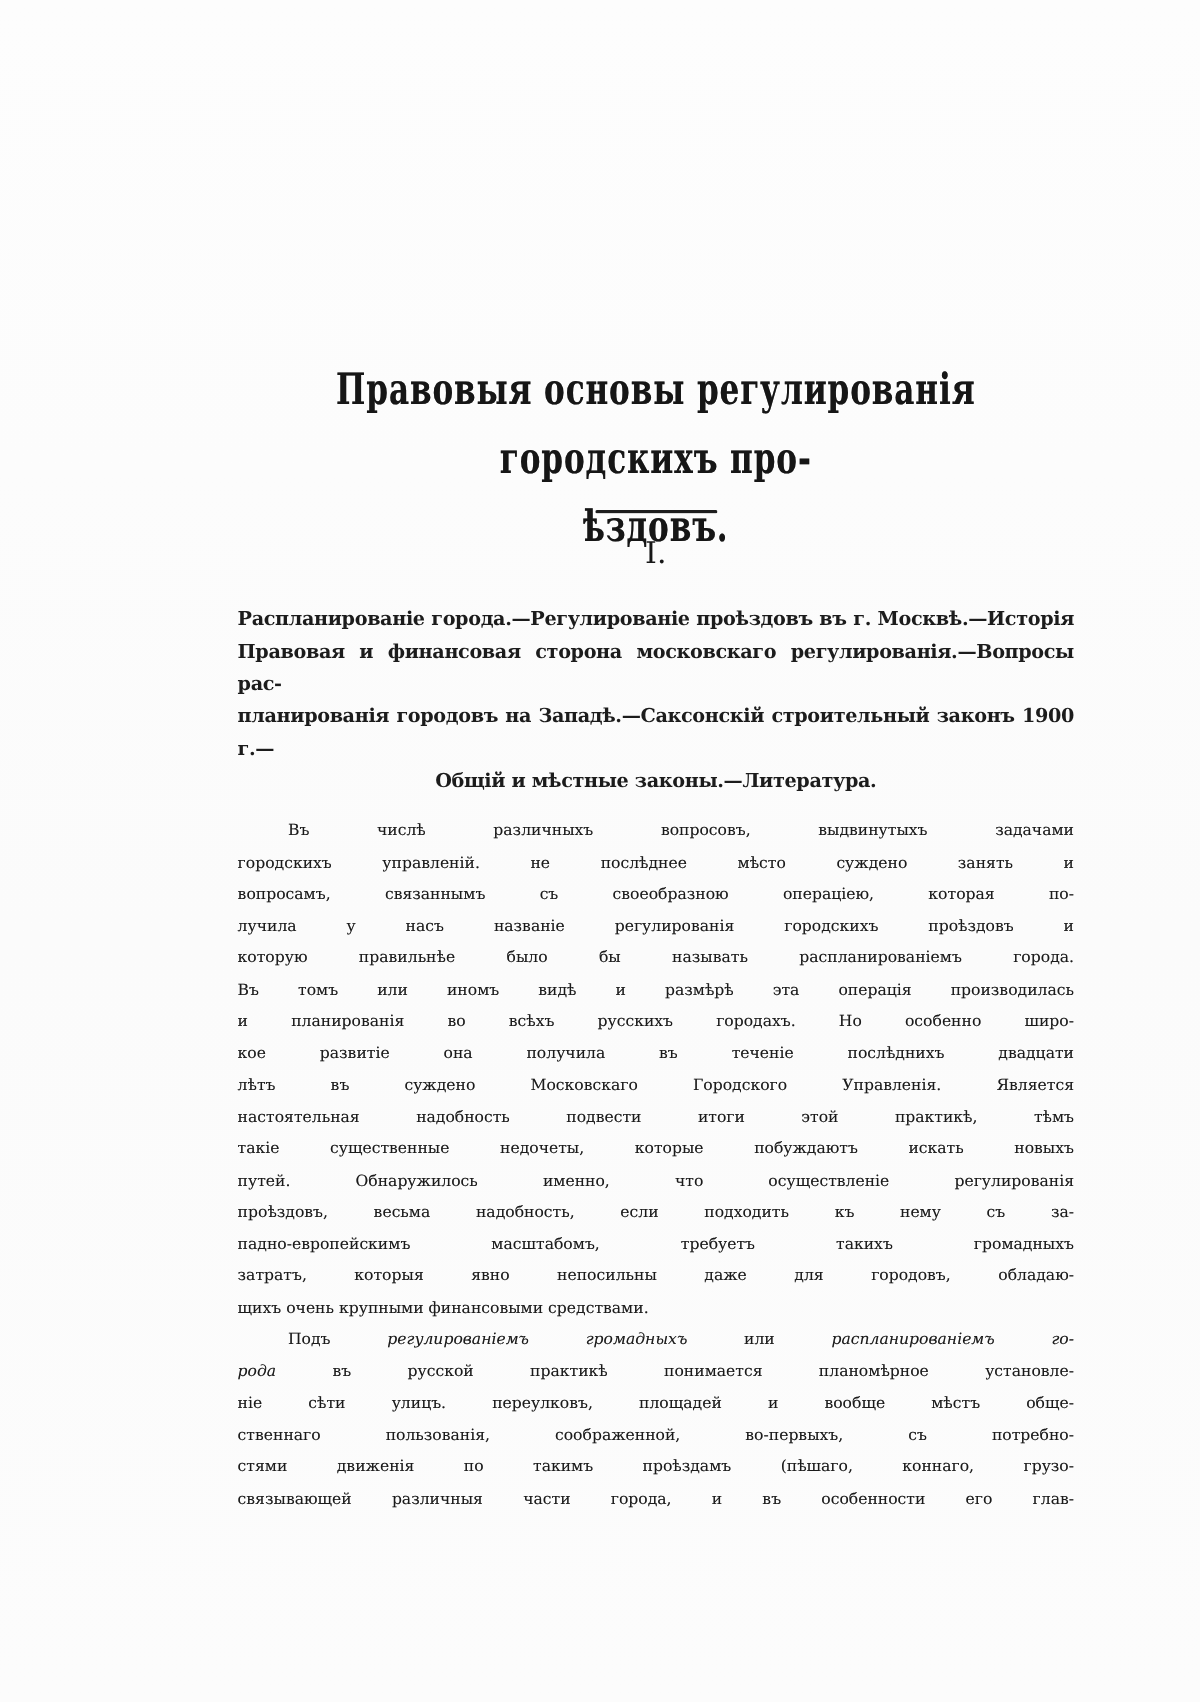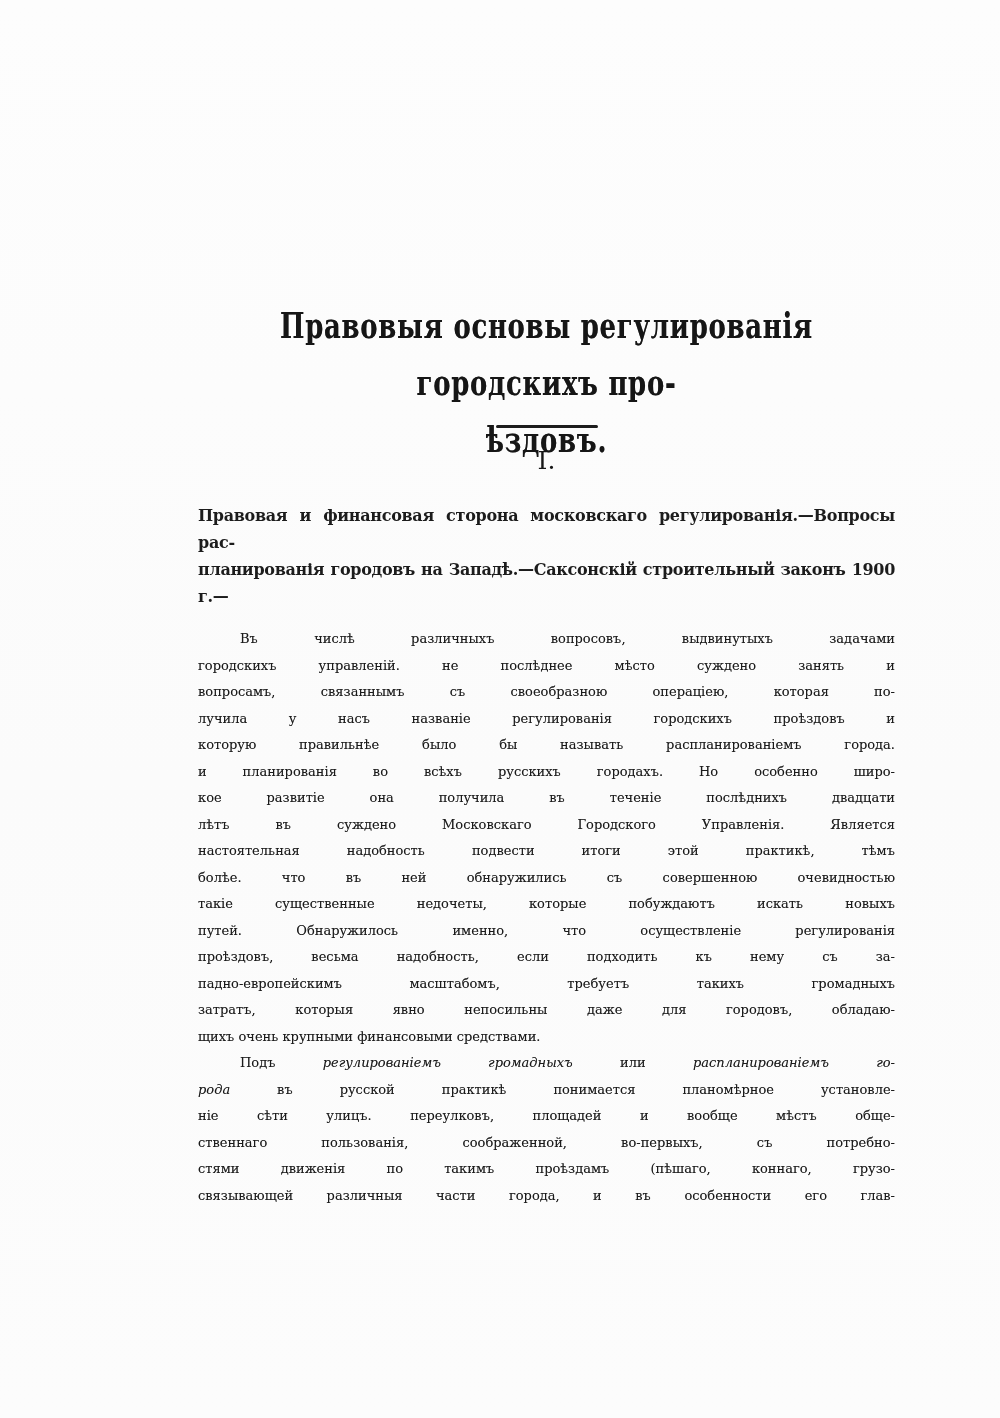--- a/index.html
+++ b/index.html
@@ -84,37 +84,39 @@
         <div>Правовыя основы регулированія городскихъ про-</div>
         <div>ѣздовъ.</div>
       </div>
     </div>
 
     <div class="divider"></div>
 
     <div class="section-number">I.</div>
 
     <div class="abstract">
+      <div class="jline">Распланированіе города.—Регулированіе проѣздовъ въ г. Москвѣ.—Исторія</div>
       <div class="jline">Правовая и финансовая сторона московскаго регулированія.—Вопросы рас-</div>
       <div class="jline">планированія городовъ на Западѣ.—Саксонскій строительный законъ 1900 г.—</div>
+      <div class="cline">Общій и мѣстные законы.—Литература.</div>
     </div>
 
     <div class="body-text">
 
       <div>
         <div class="jline indent">Въ числѣ различныхъ вопросовъ, выдвинутыхъ задачами</div>
         <div class="jline">городскихъ управленій. не послѣднее мѣсто суждено занять и</div>
         <div class="jline">вопросамъ, связаннымъ съ своеобразною операціею, которая по-</div>
         <div class="jline">лучила у насъ названіе регулированія городскихъ проѣздовъ и</div>
         <div class="jline">которую правильнѣе было бы называть распланированіемъ города.</div>
+        <div class="jline">Въ томъ или иномъ видѣ и размѣрѣ эта операція производилась</div>
         <div class="jline">и планированія во всѣхъ русскихъ городахъ. Но особенно широ-</div>
         <div class="jline">кое развитіе она получила въ теченіе послѣднихъ двадцати</div>
         <div class="jline">лѣтъ въ суждено Московскаго Городского Управленія. Является</div>
         <div class="jline">настоятельная надобность подвести итоги этой практикѣ, тѣмъ</div>
-        <div class="jline">болѣе. что въ ней обнаружились съ совершенною очевидностью</div>
         <div class="jline">такіе существенные недочеты, которые побуждаютъ искать новыхъ</div>
         <div class="jline">путей. Обнаружилось именно, что осуществленіе регулированія</div>
         <div class="jline">проѣздовъ, весьма надобность, если подходить къ нему съ за-</div>
         <div class="jline">падно-европейскимъ масштабомъ, требуетъ такихъ громадныхъ</div>
         <div class="jline">затратъ, которыя явно непосильны даже для городовъ, обладаю-</div>
         <div class="jline pend">щихъ очень крупными финансовыми средствами.</div>
       </div>
 
       <div>
         <div class="jline indent"><span>Подъ </span><span class="it">регулированіемъ громадныхъ</span><span> или </span><span class="it">распланированіемъ го-</span></div>

